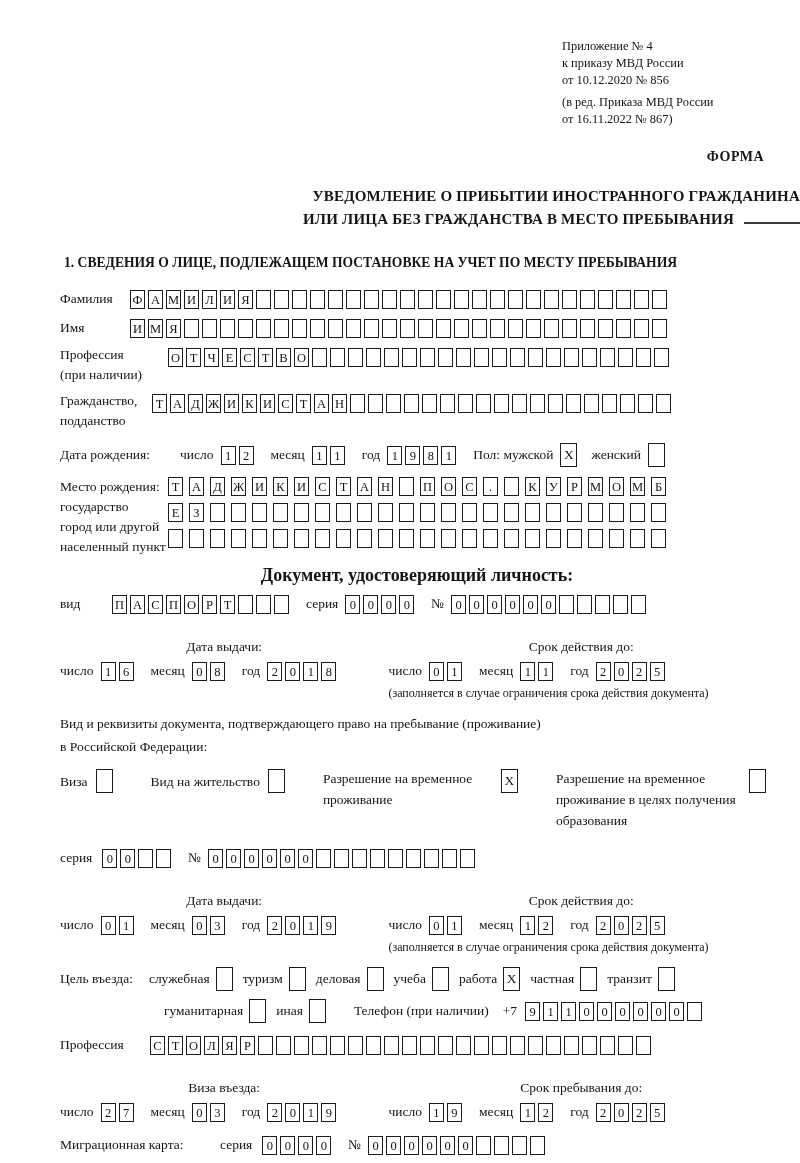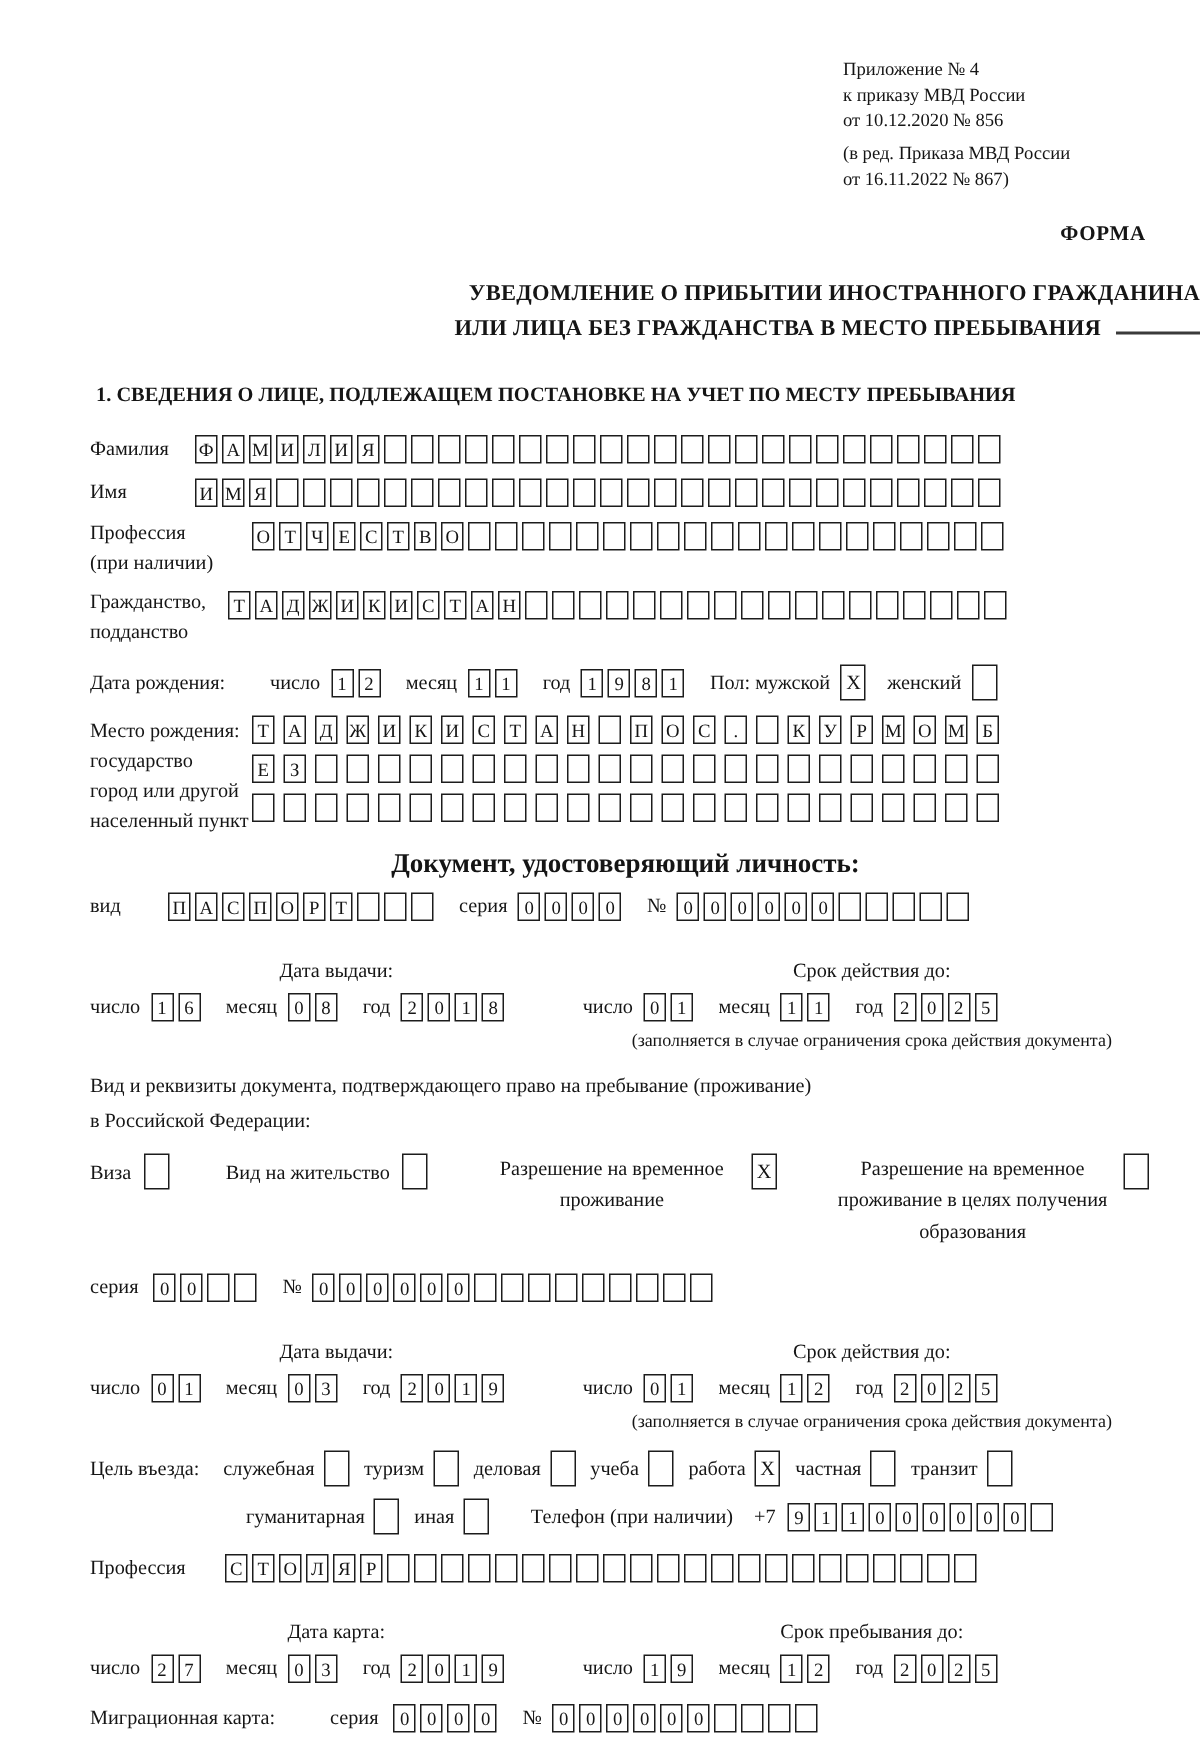--- a/index.html
+++ b/index.html
@@ -35,26 +35,26 @@
   .sp2 .box { width:17px; margin-right:8px; }
   .boxrow { margin-bottom:7px; white-space:nowrap; }
   .dg { margin:0 7px 0 14px; line-height:23px; }
   .dg:first-child { margin-left:0; }
   .center-bold { text-align:center; font-weight:bold; margin-top:8px; font-size:18px; }
   .twocol { display:flex; margin-top:24px; }
   .col-l { width:46%; }
   .col-r { width:54%; }
   .dhead { text-align:center; margin-bottom:4px; }
   .drow { display:flex; align-items:center; }
-  .note { font-size:12px; margin-top:4px; text-align:center; }
+  .note { font-size:12px; margin-top:4px; text-align:left; }
   .para { margin-top:12px; line-height:1.7; }
   .cbrow { display:flex; align-items:flex-start; margin-top:10px;gap:24px; }
   .cbitem { display:flex; align-items:flex-start; margin-right:14px; }
   .cbitem .lbl { line-height:26px; margin-right:8px; }
-  .cbtext { text-align:center; line-height:1.55; margin-right:8px; }
+  .cbtext { line-height:1.55; margin-right:8px; }
   .cbx { width:170px; } .cbx2 { width:185px; }
   .cb { flex:none; display:inline-block; width:17px; height:24px; border:1.5px solid #1c1c1c;
         text-align:center; line-height:22px; font-size:13.5px; background:#fff; }
   .pair { display:inline-flex; align-items:center; margin-right:10px; }
   .pair .lbl { margin-right:6px; }
   .indent { margin-left:104px; }
 </style>
 </head>
 <body>
 
@@ -276,21 +276,21 @@
       <span class="boxes"><span class="box">9</span><span class="box">1</span><span class="box">1</span><span class="box">0</span><span class="box">0</span><span class="box">0</span><span class="box">0</span><span class="box">0</span><span class="box">0</span><span class="box"></span></span>
     </div>
 
     <div class="row" style="margin-top:10px">
       <span class="lbl w90">Профессия</span>
       <span class="boxes"><span class="box">С</span><span class="box">Т</span><span class="box">О</span><span class="box">Л</span><span class="box">Я</span><span class="box">Р</span><span class="box"></span><span class="box"></span><span class="box"></span><span class="box"></span><span class="box"></span><span class="box"></span><span class="box"></span><span class="box"></span><span class="box"></span><span class="box"></span><span class="box"></span><span class="box"></span><span class="box"></span><span class="box"></span><span class="box"></span><span class="box"></span><span class="box"></span><span class="box"></span><span class="box"></span><span class="box"></span><span class="box"></span><span class="box"></span></span>
     </div>
 
     <div class="twocol">
       <div class="col-l">
-        <div class="dhead">Дата карта:</div>
+        <div class="dhead">Виза въезда:</div>
         <div class="drow">
           <span class="dg">число</span>
           <span class="boxes"><span class="box">2</span><span class="box">7</span></span>
           <span class="dg">месяц</span>
           <span class="boxes"><span class="box">0</span><span class="box">3</span></span>
           <span class="dg">год</span>
           <span class="boxes"><span class="box">2</span><span class="box">0</span><span class="box">1</span><span class="box">9</span></span>
         </div>
       </div>
       <div class="col-r">

